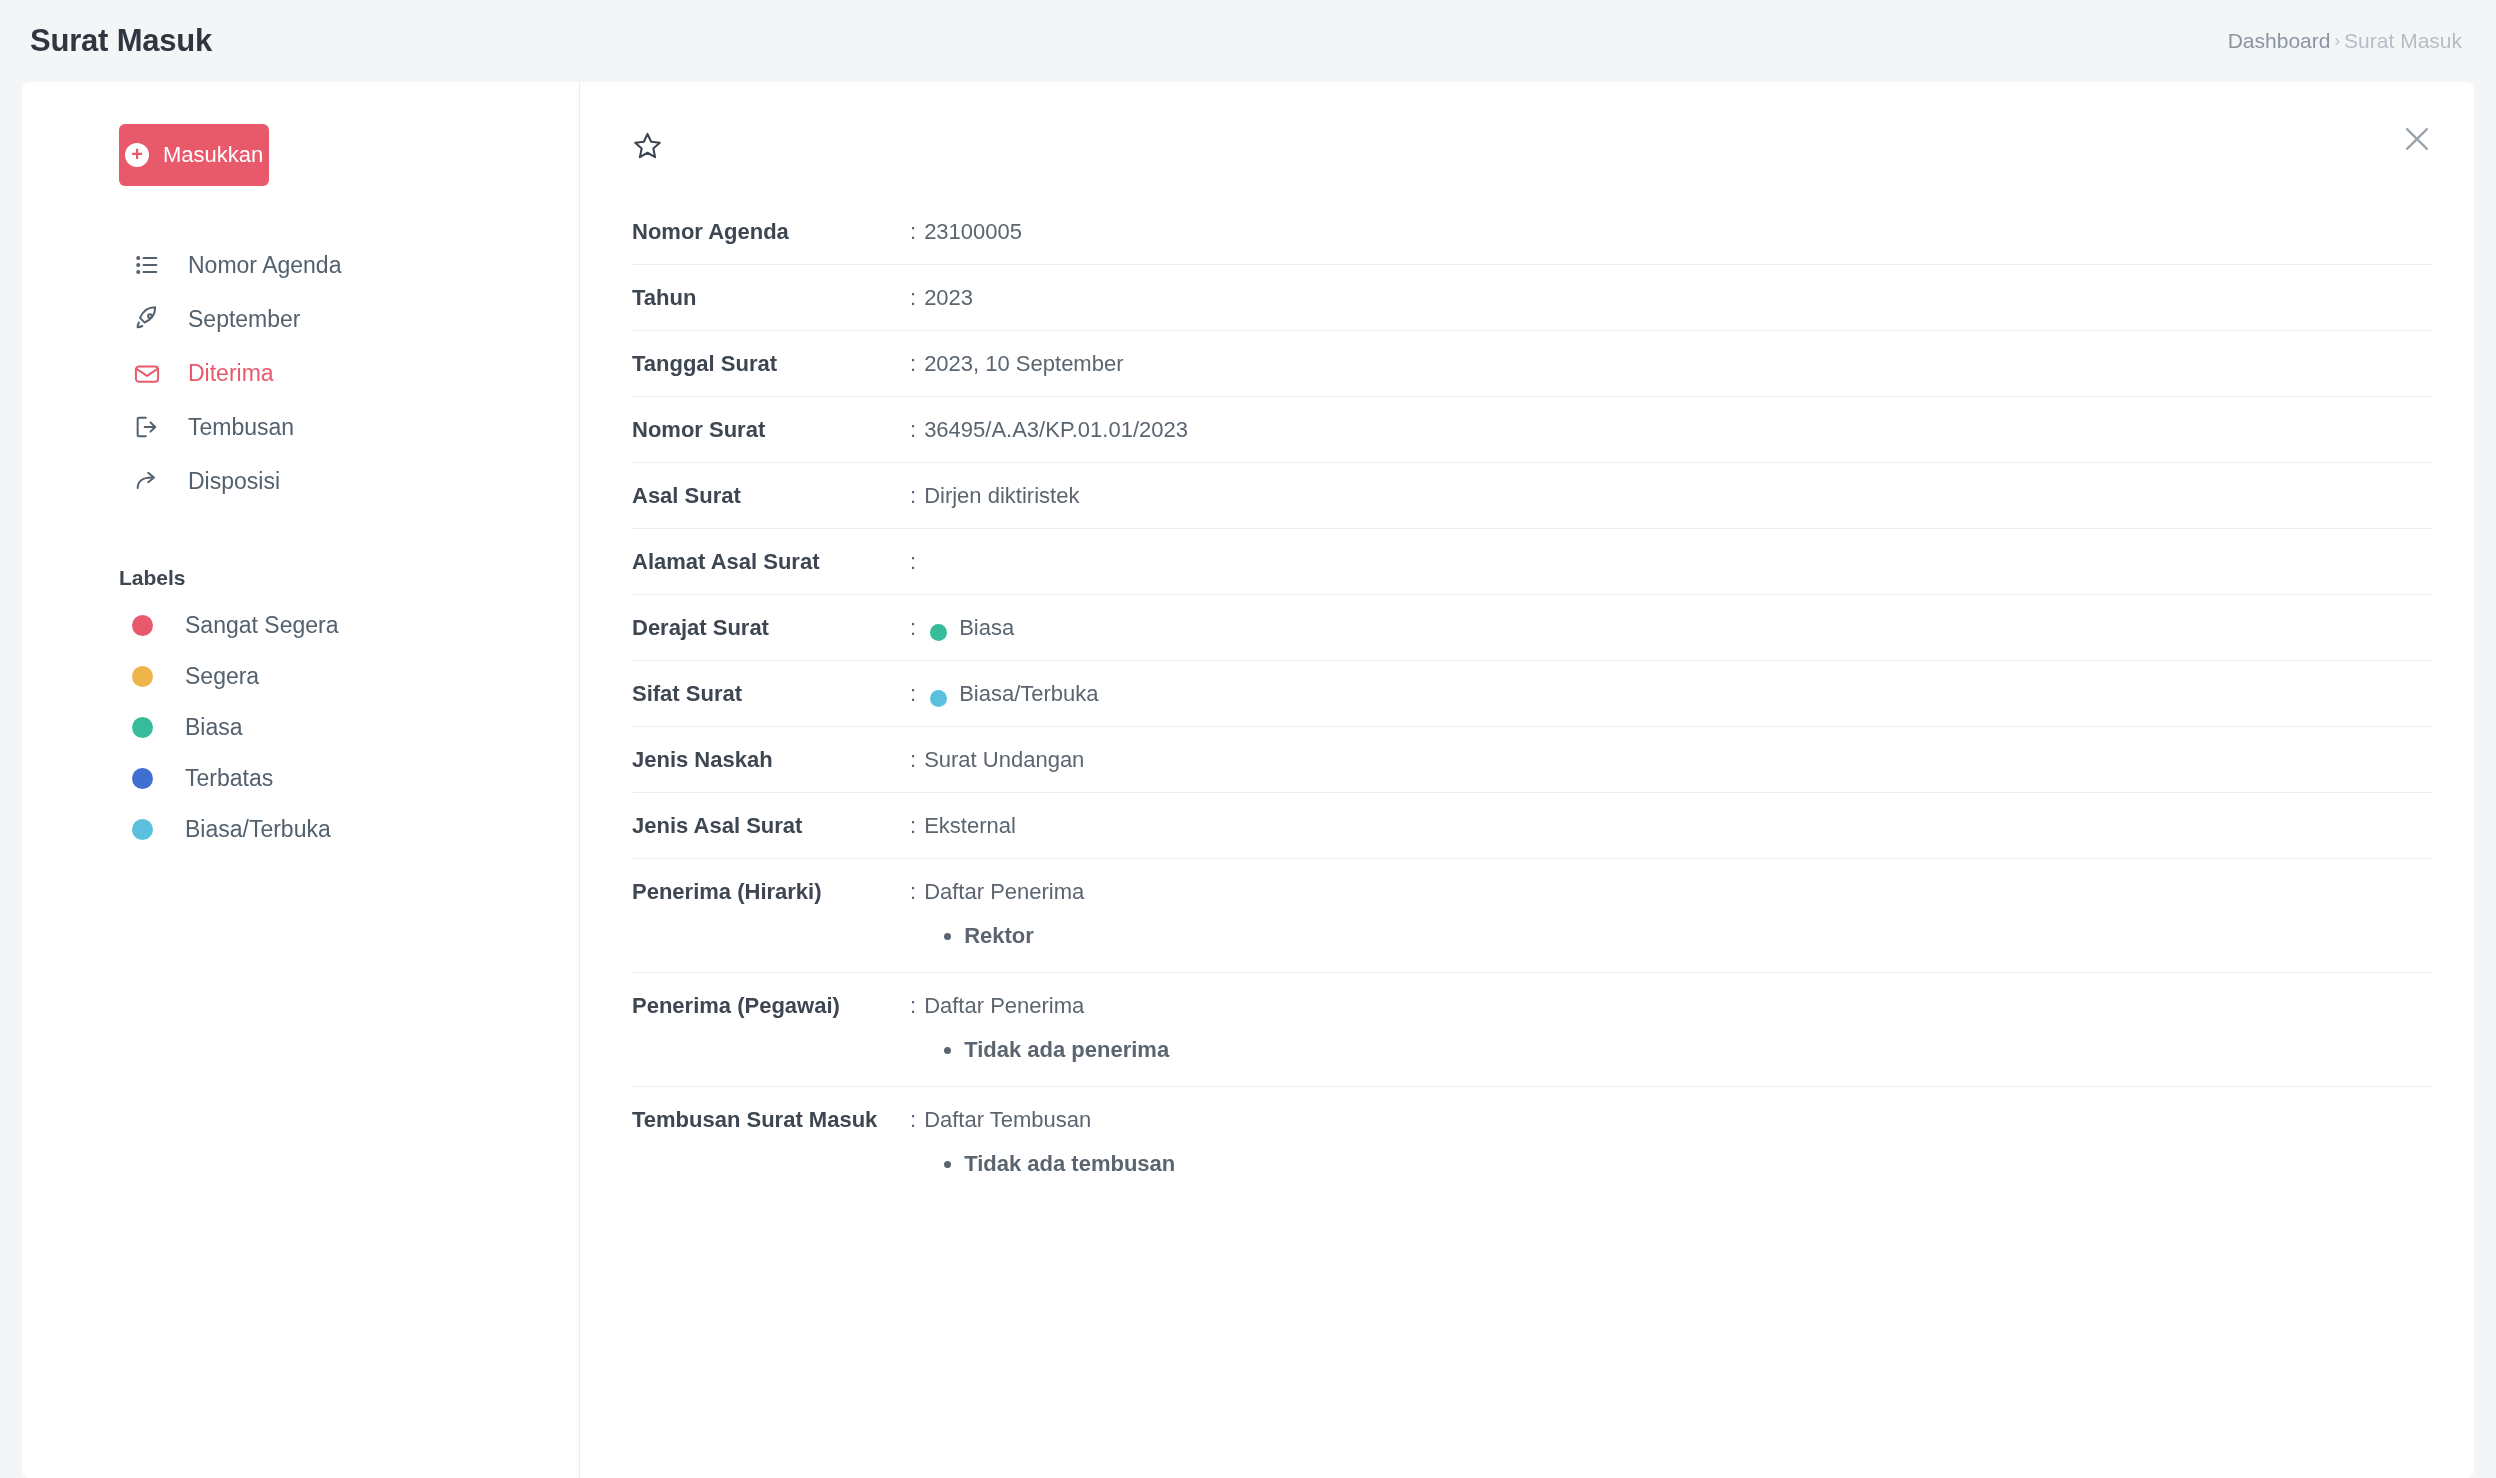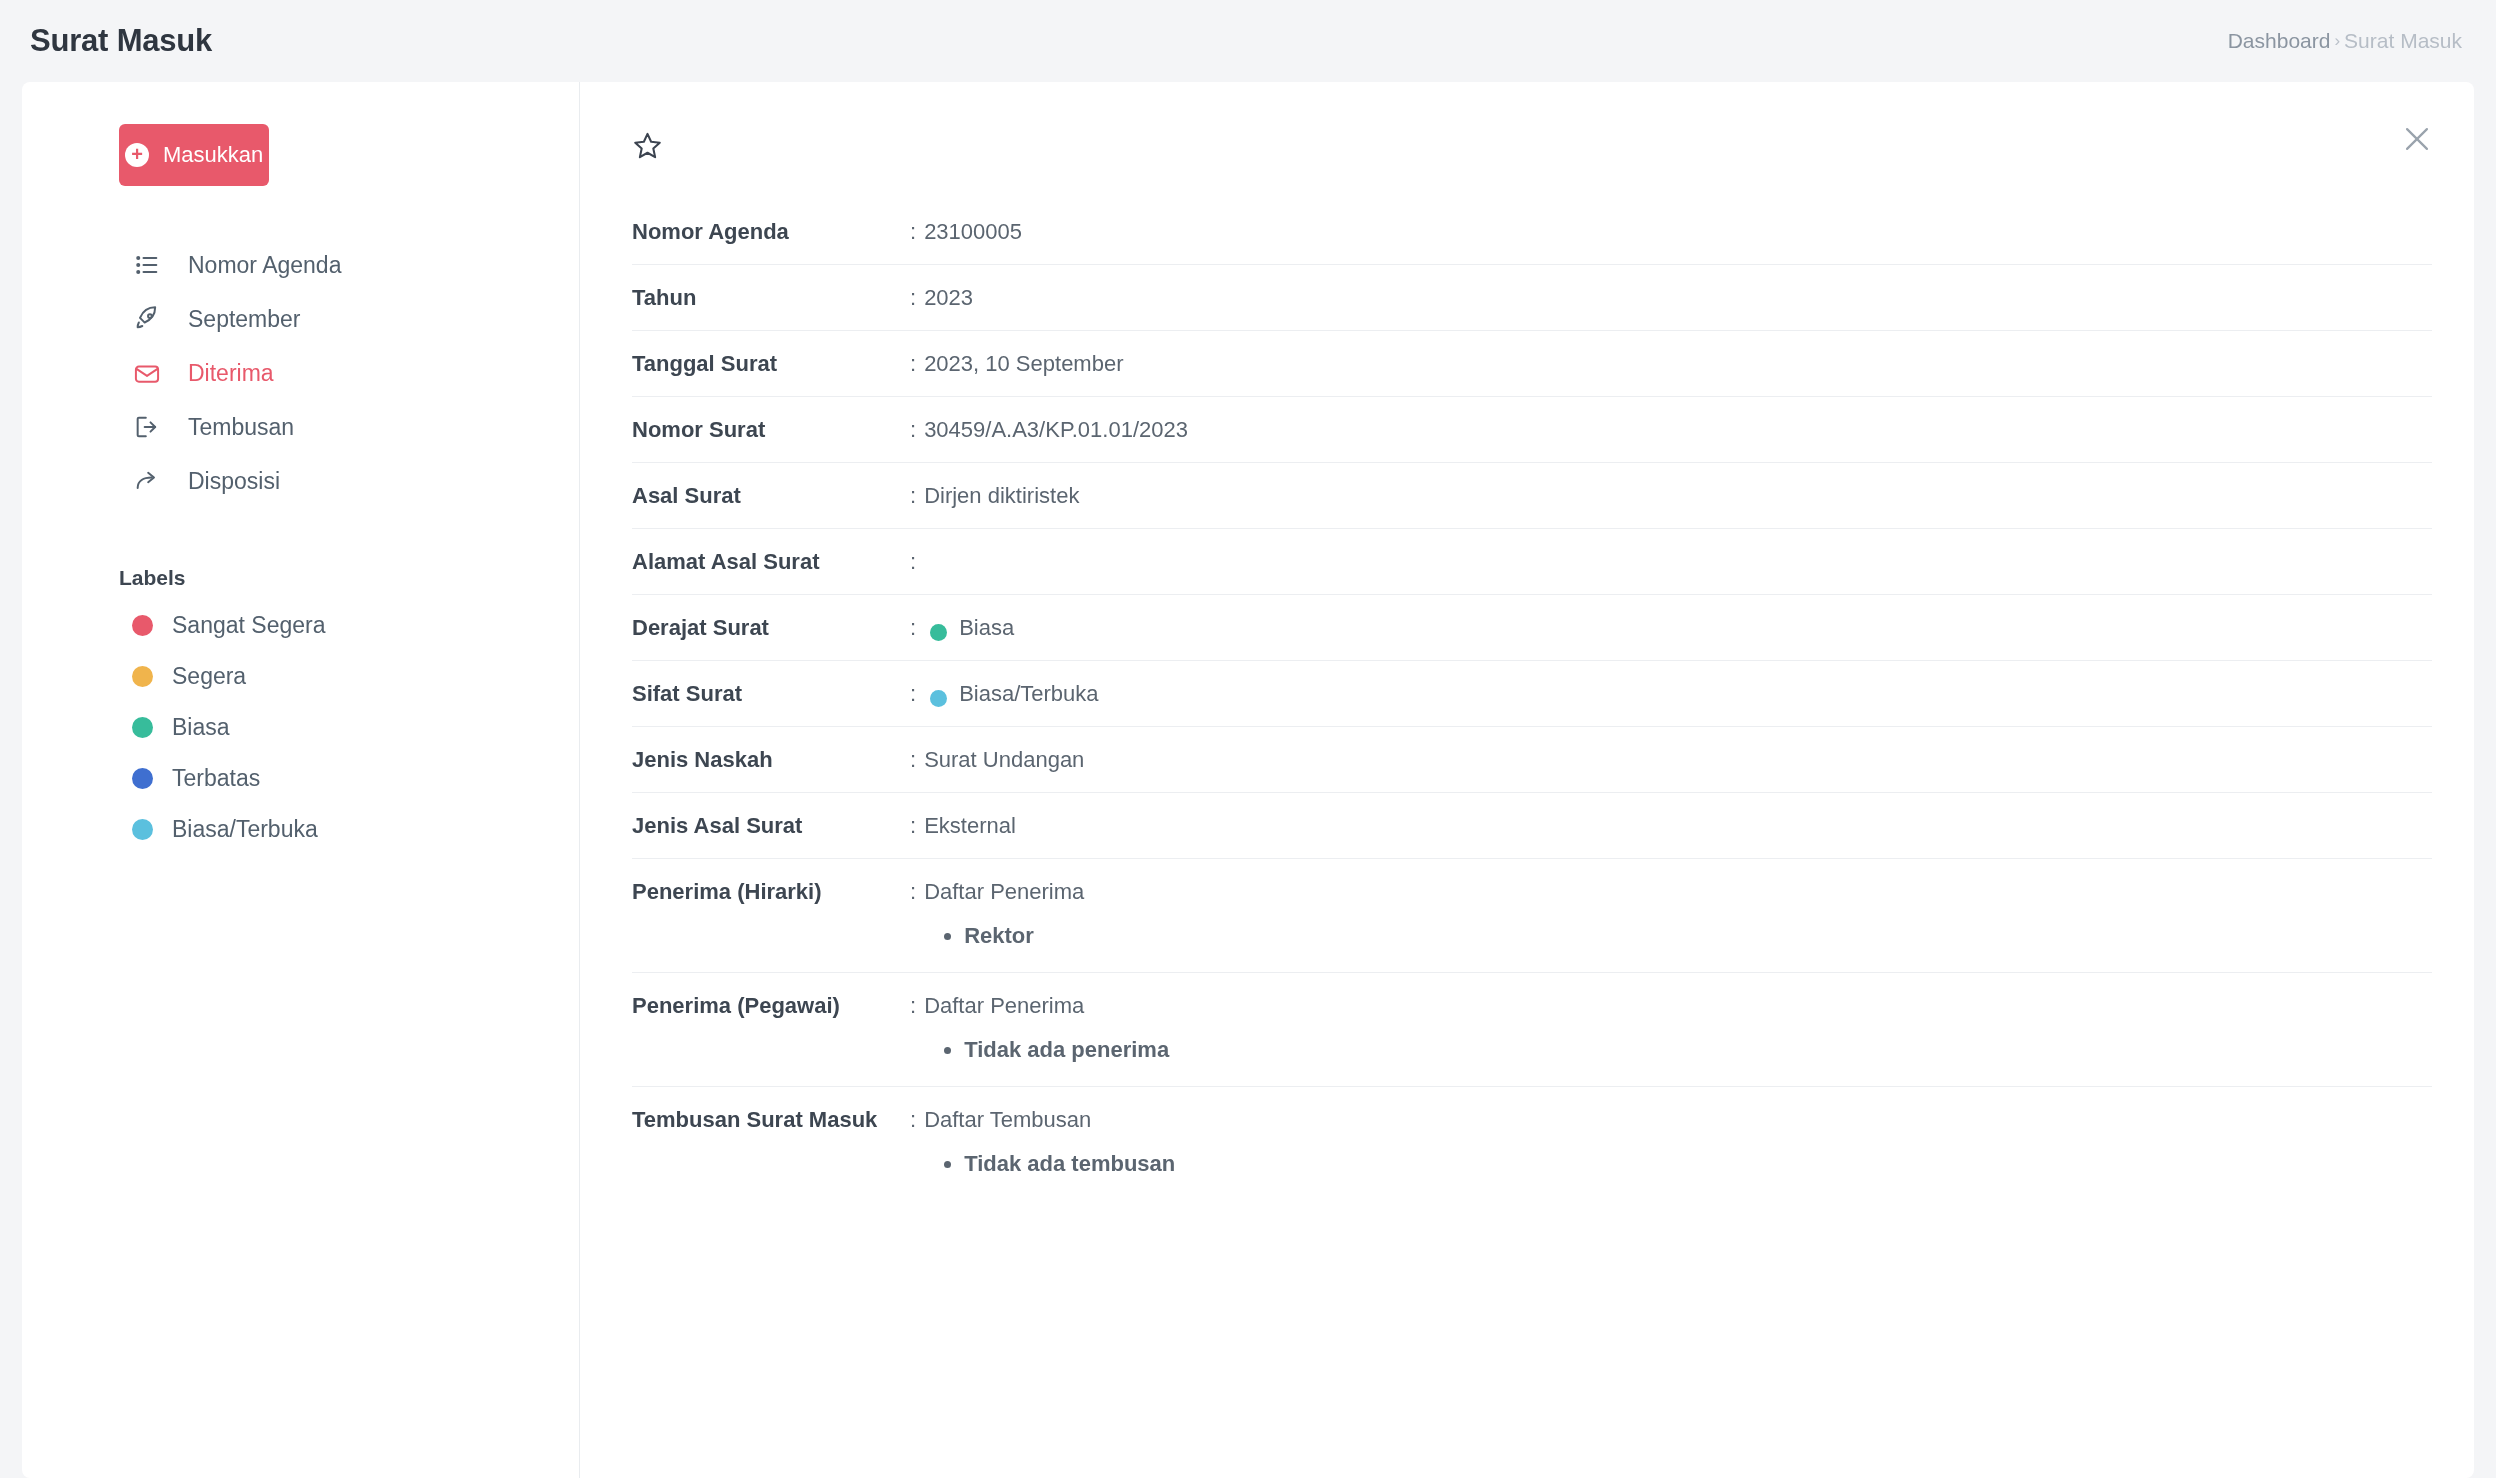--- a/index.html
+++ b/index.html
@@ -103,21 +103,21 @@
 
   .labels-title {
     margin: 58px 0 10px 97px;
     font-size: 21px;
     font-weight: bold;
     color: #3d4651;
   }
   .label-item {
     display: flex;
     align-items: center;
-    gap: 19px;
+    gap: 32px;
     padding: 12px 0 12px 110px;
     font-size: 23px;
     color: #53606d;
     cursor: pointer;
   }
   .dot { width: 21px; height: 21px; border-radius: 50%; display: inline-block; flex: none; }
 
   
   .close-x {
     position: absolute;
@@ -317,21 +317,21 @@
         <div class="cell-value">
             <span class="colon">:</span>
             <span>2023, 10 September</span>
           </div>
       </div>
 
       <div class="row">
         <div class="cell-label">Nomor Surat</div>
         <div class="cell-value">
             <span class="colon">:</span>
-            <span>30459/A.A3/KP.01.01/2023</span>
+            <span>36495/A.A3/KP.01.01/2023</span>
           </div>
       </div>
 
       <div class="row">
         <div class="cell-label">Asal Surat</div>
         <div class="cell-value">
             <span class="colon">:</span>
             <span>Dirjen diktiristek</span>
           </div>
       </div>

